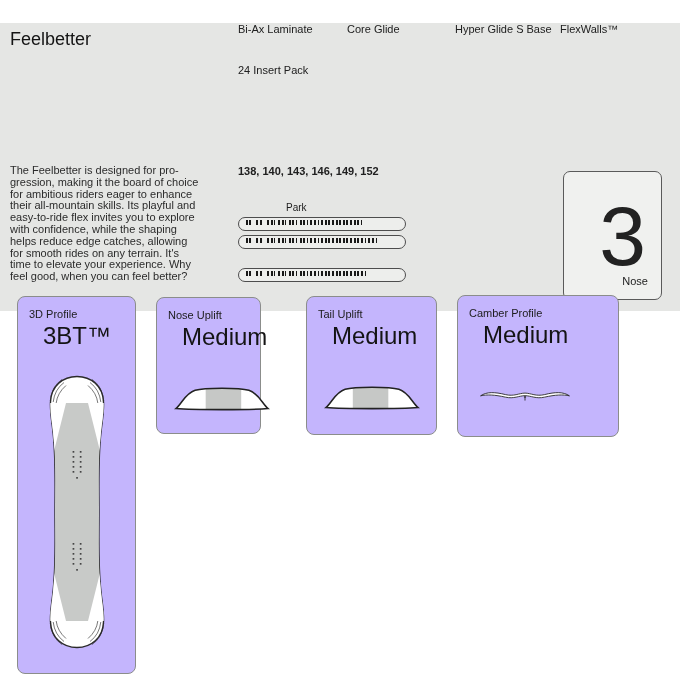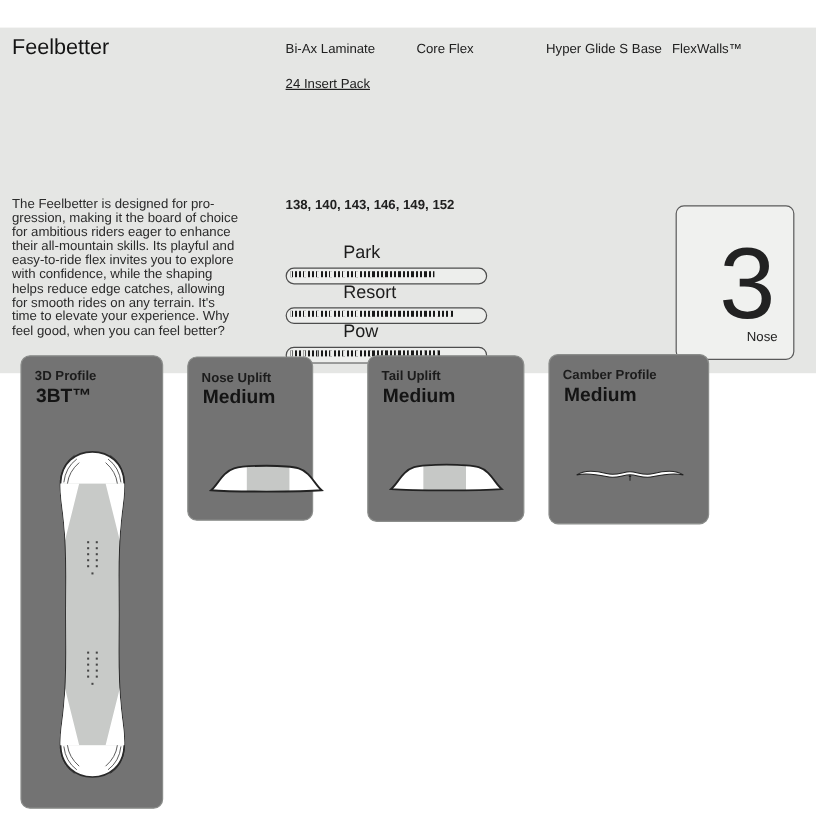--- a/index.html
+++ b/index.html
@@ -6,63 +6,63 @@
   body{
     width:680px;height:680px;position:relative;overflow:hidden;
     background:#ffffff;
     font-family:"Liberation Sans","DejaVu Sans",sans-serif;
     color:#1a1a1a;-webkit-font-smoothing:antialiased;
   }
   .abs{position:absolute;}
   
   .spec-section{left:0;top:0;width:680px;height:288px;background:#e5e6e4;margin-top:23px;}
   .product-title{left:10px;top:6px;font-size:18px;color:#141414;}
-  .feat{position:absolute;top:12px;font-size:11px;color:#202020;}
-  .feat2{position:absolute;top:41px;font-size:11px;color:#202020;text-decoration:underline;}
+  .feat{position:absolute;top:0;font-size:11px;color:#202020;}
+  .feat2{position:absolute;top:41px;font-size:11px;color:#202020;}
   .description{left:10px;top:142px;width:225px;font-size:11px;line-height:11.8px;
     color:#2b2b2b;white-space:pre-line;}
   .sizes{left:238px;top:142px;font-size:11px;color:#202020;font-weight:bold;}
   
   .rating-group{position:absolute;left:238px;width:166px;}
-  .rating-label{font-size:15px;color:#1c1c1c;display:block;margin-bottom:4px;padding-left:48px;}
+  .rating-label{font-size:10px;color:#1c1c1c;display:block;margin-bottom:4px;padding-left:48px;}
   .bar-track{width:160px;height:9px;border:1.2px solid #4d4d4d;border-radius:7px;
     background:#edeeec;padding:1.5px 3px;}
   .bar-fill{height:5px;margin-top:0.5px;
     background-image:
       repeating-linear-gradient(90deg,#edeeec 0 1.6px,transparent 1.6px 11px),
       repeating-linear-gradient(90deg,#191919 0 2px,transparent 2px 3.6px);
   }
   
   .flex-box{left:563px;top:148px;width:97px;height:127px;background:#f0f1ef;
     border:1px solid #5a5a5a;border-radius:7px;}
   .flex-value{position:absolute;top:22px;right:17px;font-size:84px;line-height:1;
     color:#222222;letter-spacing:-2px;}
   .flex-label{position:absolute;right:13px;bottom:12px;font-size:11px;color:#222;}
   
-  .card{position:absolute;background:#737373;border:1.5px solid #8b8d8b;border-radius:8px;box-sizing:border-box;font-weight:bold;}
+  .card{position:absolute;background:#c4b5fd;border:1.5px solid #8b8d8b;border-radius:8px;box-sizing:border-box;}
   .card-label{position:absolute;left:11px;top:11px;font-size:11px;color:#1c1c1c;}
-  .card-value{position:absolute;left:12px;top:25px;font-size:16px;color:#141414;text-align:right;}
+  .card-value{position:absolute;left:25px;top:25px;font-size:24px;color:#141414;text-align:right;}
   .card-profile{left:17px;top:296px;width:119px;height:378px;}
   .card-nose{left:156px;top:297px;width:105px;height:137px;}
   .card-tail{left:306px;top:296px;width:131px;height:139px;}
-  .card-camber{left:457px;top:295px;width:134px;height:142px;}
+  .card-camber{left:457px;top:295px;width:162px;height:142px;}
   .board-svg{position:absolute;left:29px;top:78px;}
   .uplift-svg{position:absolute;left:17px;top:82px;}
   .camber-svg{position:absolute;left:20px;top:88px;}
 </style>
 </head>
 <body>
 
 <div class="abs spec-section">
 
   <div class="abs product-title">Feelbetter</div>
 
   <div>
     <span class="feat" style="left:238px">Bi-Ax Laminate</span>
-    <span class="feat" style="left:347px">Core Flex</span>
+    <span class="feat" style="left:347px">Core Glide</span>
     <span class="feat" style="left:455px">Hyper Glide S Base</span>
     <span class="feat" style="left:560px">FlexWalls™</span>
     <span class="feat2" style="left:238px">24 Insert Pack</span>
   </div>
 
   <div class="abs description">The Feelbetter is designed for pro-
 gression, making it the board of choice
 for ambitious riders eager to enhance
 their all-mountain skills. Its playful and
 easy-to-ride flex invites you to explore
@@ -74,27 +74,25 @@
 
   <div class="abs sizes">138, 140, 143, 146, 149, 152</div>
 
   <div class="rating-group" style="top:179px">
     <span class="rating-label">Park</span>
     <div class="bar-track">
       <div class="bar-fill" style="width: 75%;"></div>
     </div>
   </div>
   <div class="rating-group" style="top:212px">
-    <span class="rating-label">Resort</span>
     <div class="bar-track">
       <div class="bar-fill" style="width: 85%;"></div>
     </div>
   </div>
   <div class="rating-group" style="top:245px">
-    <span class="rating-label">Pow</span>
     <div class="bar-track">
       <div class="bar-fill" style="width: 79%;"></div>
     </div>
   </div>
 
   <div class="abs flex-box">
     <span class="flex-value">3</span>
     <span class="flex-label">Nose</span>
   </div>
 </div>

